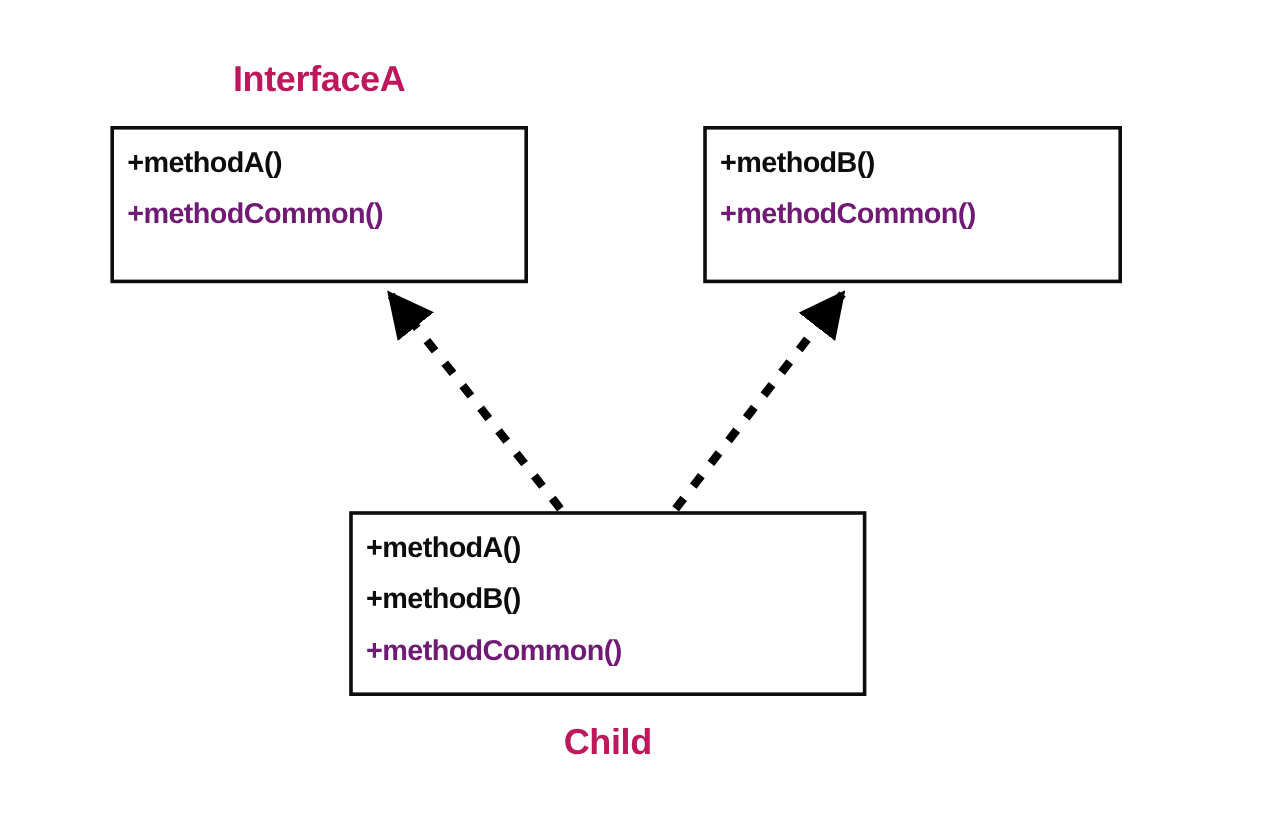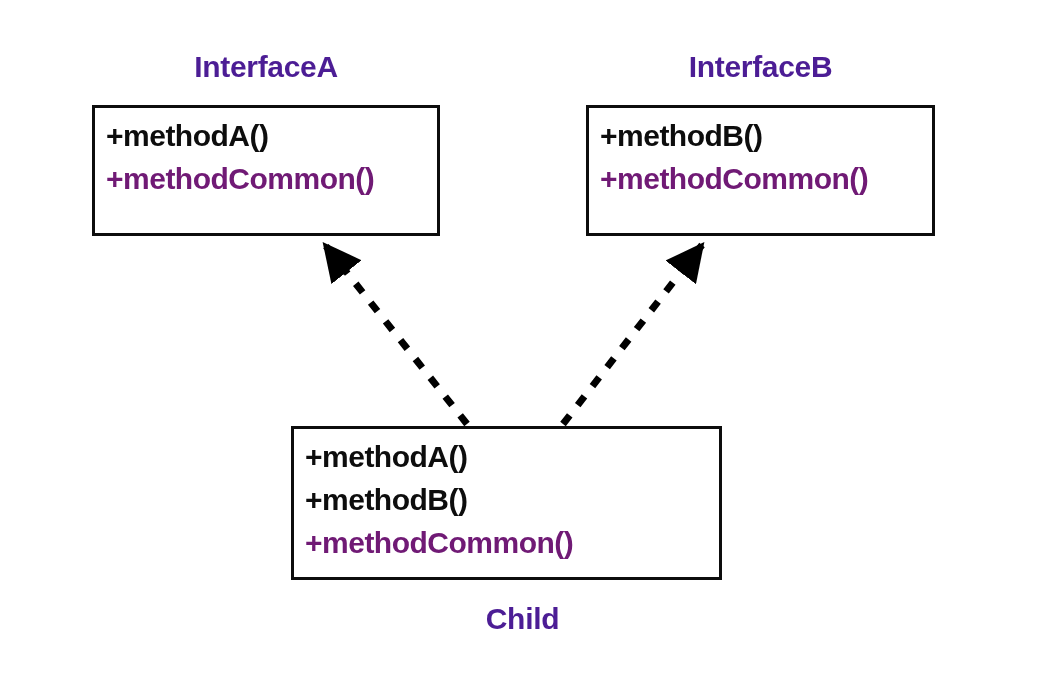--- a/index.html
+++ b/index.html
@@ -33,51 +33,51 @@
     border: 3px solid #0d0d0d;
   }
   .method-list {
     margin: 0;
     padding: 6px 0 0 0;
     list-style: none;
   }
   .method {
     font-family: "Liberation Sans", sans-serif;
     font-weight: bold;
-    font-size: 30px;
+    font-size: 24px;
     line-height: 43px;
     letter-spacing: -0.5px;
     padding-left: 11px;
     white-space: nowrap;
   }
   .method.public {
     color: #0d0d0d;
   }
   .method.common {
     color: #701a75;
   }
   .class-title {
     position: absolute;
     font-family: "Liberation Sans", sans-serif;
     font-weight: bold;
     font-size: 30px;
     letter-spacing: -0.3px;
-    color: #4c1d95;
+    color: #be185d;
     text-align: center;
     white-space: nowrap;
   }
 
   
   #box-interface-a { left: 92px;  top: 105px; width: 348px; height: 131px; }
   #box-interface-b { left: 586px; top: 105px; width: 349px; height: 131px; }
   #box-child       { left: 291px; top: 426px; width: 431px; height: 154px; }
 
   #title-interface-a { left: 92px;  top: 50px;  width: 348px; }
   #title-interface-b { left: 586px; top: 50px;  width: 349px; }
-  #title-child       { left: 307px; top: 602px; width: 431px; }
+  #title-child       { left: 291px; top: 602px; width: 431px; }
 </style>
 </head>
 <body>
 
 <div id="diagram-root">
 
   <svg class="connector-layer" viewBox="0 0 1058 692">
     <defs>
       <marker id="arrow-solid-a" viewBox="0 0 10 10" refX="9" refY="5" markerWidth="5.5" markerHeight="5.5" orient="auto-start-reverse" markerUnits="strokeWidth">
         <path d="M 0 0 L 10 5 L 0 10 z" fill="#000000"></path>
@@ -94,21 +94,20 @@
 
   <div class="class-title" id="title-interface-a">InterfaceA</div>
 
   <div class="uml-box" id="box-interface-a">
     <ul class="method-list">
       <li class="method public">+methodA()</li>
       <li class="method common">+methodCommon()</li>
     </ul>
   </div>
 
-  <div class="class-title" id="title-interface-b">InterfaceB</div>
 
   <div class="uml-box" id="box-interface-b">
     <ul class="method-list">
       <li class="method public">+methodB()</li>
       <li class="method common">+methodCommon()</li>
     </ul>
   </div>
 
   <div class="uml-box" id="box-child">
     <ul class="method-list">

